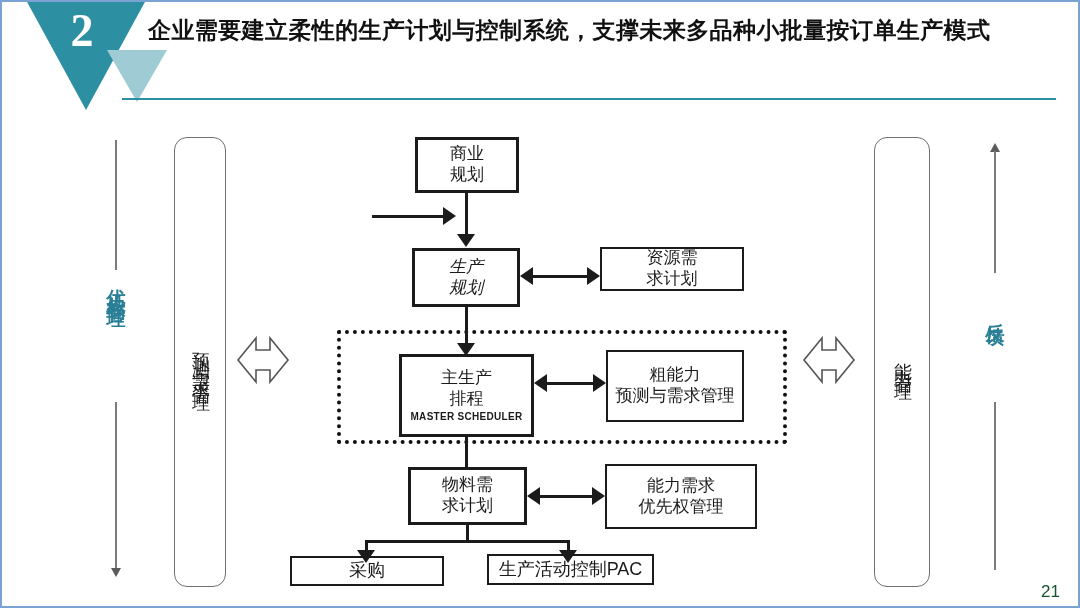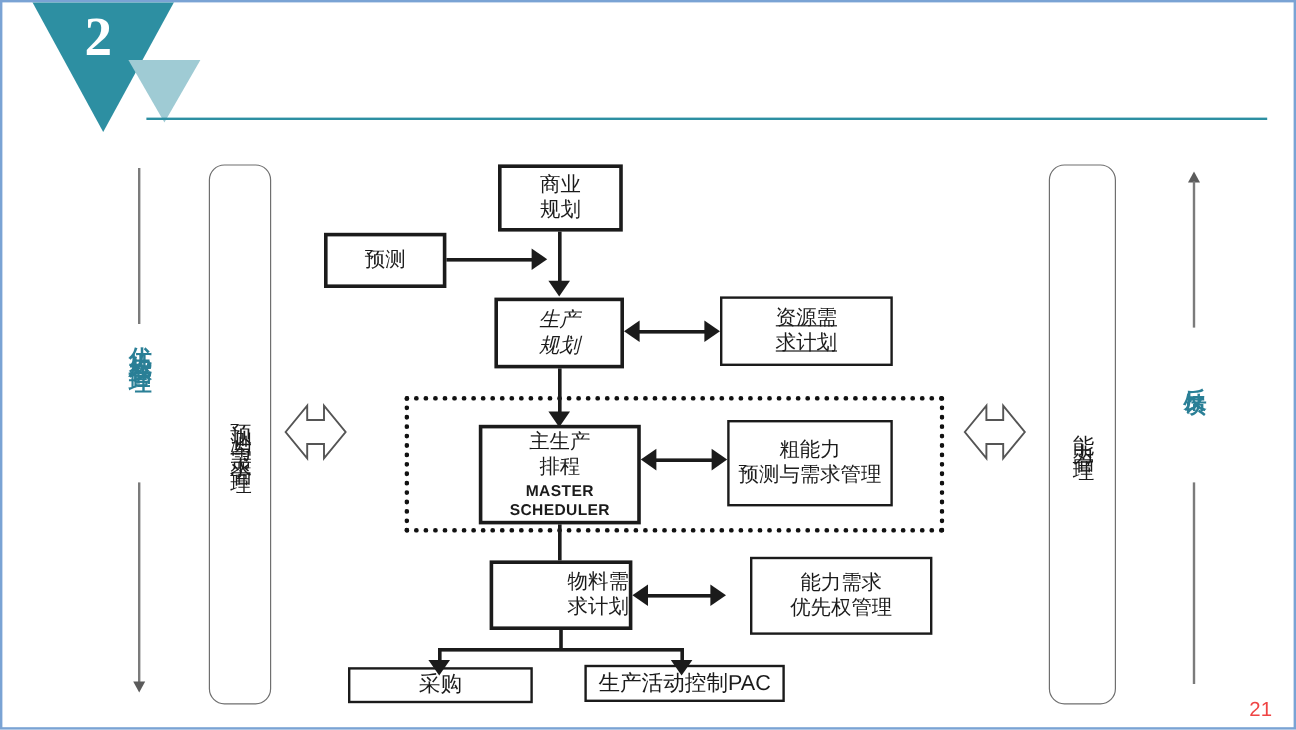--- a/index.html
+++ b/index.html
@@ -22,21 +22,21 @@
          font-size:23px;font-weight:bold;color:#111;line-height:1.42;
          letter-spacing:.4px;}
   .title-rule{position:absolute;left:120px;top:96px;width:934px;height:2px;
               background:#2d8fa2;}
 
   
   .node{position:absolute;box-sizing:border-box;background:#fff;border:3px solid #1b1b1b;
         display:flex;flex-direction:column;align-items:center;justify-content:center;
         font-size:17px;color:#1b1b1b;line-height:1.22;text-align:center;}
   .node .ln{display:block;}
-  .node .sub{font-size:13px;font-weight:bold;letter-spacing:.3px;margin-top:1px;}
+  .node .sub{font-size:10px;font-weight:bold;letter-spacing:.3px;margin-top:1px;}
   .node.thin{border-width:2px;}
 
   .rrect{position:absolute;box-sizing:border-box;background:#fff;
          border:1.5px solid #6f6f6f;border-radius:13px;
          display:flex;align-items:center;justify-content:center;}
   .vtext{writing-mode:vertical-rl;text-orientation:upright;
          font-size:18px;color:#1b1b1b;letter-spacing:7px;line-height:1.1;}
   .vtext-teal{writing-mode:vertical-rl;text-orientation:upright;
          font-size:19px;font-weight:bold;color:#2a7f96;letter-spacing:5px;}
 
@@ -58,83 +58,81 @@
            border-top:9px solid #5b5b5b;}
   .garrow-u{position:absolute;width:0;height:0;
            border-left:5px solid transparent;border-right:5px solid transparent;
            border-bottom:9px solid #5b5b5b;}
 
   .dbox{position:absolute;box-sizing:border-box;
         border:4px dotted #111;border-radius:2px;}
 
   .hollow-arrow{position:absolute;}
 
-  .pagenum{position:absolute;right:18px;bottom:4px;font-size:17px;color:#ef4444;}
+  .pagenum{position:absolute;right:18px;bottom:4px;font-size:17px;color:#14532d;}
 </style>
 </head>
 <body>
 
 <div id="slide">
 
   <div class="tri-main"></div>
   <div class="tri-light"></div>
   <div class="num-badge">2</div>
+  <div class="title">企业需要建立柔性的生产计划与控制系统，支撑未来多品种小批量按订单生产模式</div>
   <div class="title-rule"></div>
 
   <div class="gline" style="left:113px;top:138px;height:130px;"></div>
   <div class="vtext-teal" style="position:absolute;left:103px;top:272px;width:24px;">优先权管理</div>
   <div class="gline" style="left:113px;top:400px;height:168px;"></div>
   <div class="garrow-d" style="left:109px;top:566px;"></div>
 
   <div class="rrect" style="left:172px;top:135px;width:52px;height:450px;">
     <span class="vtext">预测与需求管理</span>
   </div>
 
   <svg class="hollow-arrow" style="left:234px;top:328px;" width="54" height="60" viewBox="0 0 54 60">
     <polygon points="2,30 20,8 20,20 34,20 34,8 52,30 34,52 34,40 20,40 20,52" fill="#ffffff" stroke="#555555" stroke-width="1.6"></polygon>
   </svg>
 
   <div class="node" style="left:413px;top:135px;width:104px;height:56px;align-items:center;">
     <span class="ln">商业</span>
     <span class="ln">规划</span>
   </div>
 
-  <div class="node" style="left:268px;top:192px;width:102px;height:46px;">
-    <span class="ln">预测</span>
-  </div>
 
   <div class="node" style="left:410px;top:246px;width:108px;height:59px;font-style:italic;">
     <span class="ln">生产</span>
     <span class="ln">规划</span>
   </div>
 
-  <div class="node thin" style="left:598px;top:245px;width:144px;height:58px;text-decoration:underline;">
+  <div class="node thin" style="left:598px;top:245px;width:144px;height:44px;">
     <span class="ln">资源需</span>
     <span class="ln">求计划</span>
   </div>
 
   <div class="dbox" style="left:335px;top:328px;width:450px;height:114px;"></div>
 
   <div class="node" style="left:397px;top:352px;width:135px;height:83px;">
     <span class="ln">主生产</span>
     <span class="ln">排程</span>
     <span class="sub">MASTER SCHEDULER</span>
   </div>
 
   <div class="node thin" style="left:604px;top:348px;width:138px;height:72px;">
     <span class="ln">粗能力</span>
     <span class="ln">预测与需求管理</span>
   </div>
 
-  <div class="node" style="left:406px;top:465px;width:119px;height:58px;align-items:flex-end;">
+  <div class="node" style="left:406px;top:465px;width:119px;height:58px;">
     <span class="ln">物料需</span>
     <span class="ln">求计划</span>
   </div>
 
-  <div class="node thin" style="left:623px;top:462px;width:152px;height:65px;">
+  <div class="node thin" style="left:603px;top:462px;width:152px;height:65px;">
     <span class="ln">能力需求</span>
     <span class="ln">优先权管理</span>
   </div>
 
   <div class="node thin" style="left:485px;top:552px;width:167px;height:31px;font-size:18px;">
     <span class="ln">生产活动控制PAC</span>
   </div>
 
   <div class="node thin" style="left:288px;top:554px;width:154px;height:30px;font-size:18px;">
     <span class="ln">采购</span>

